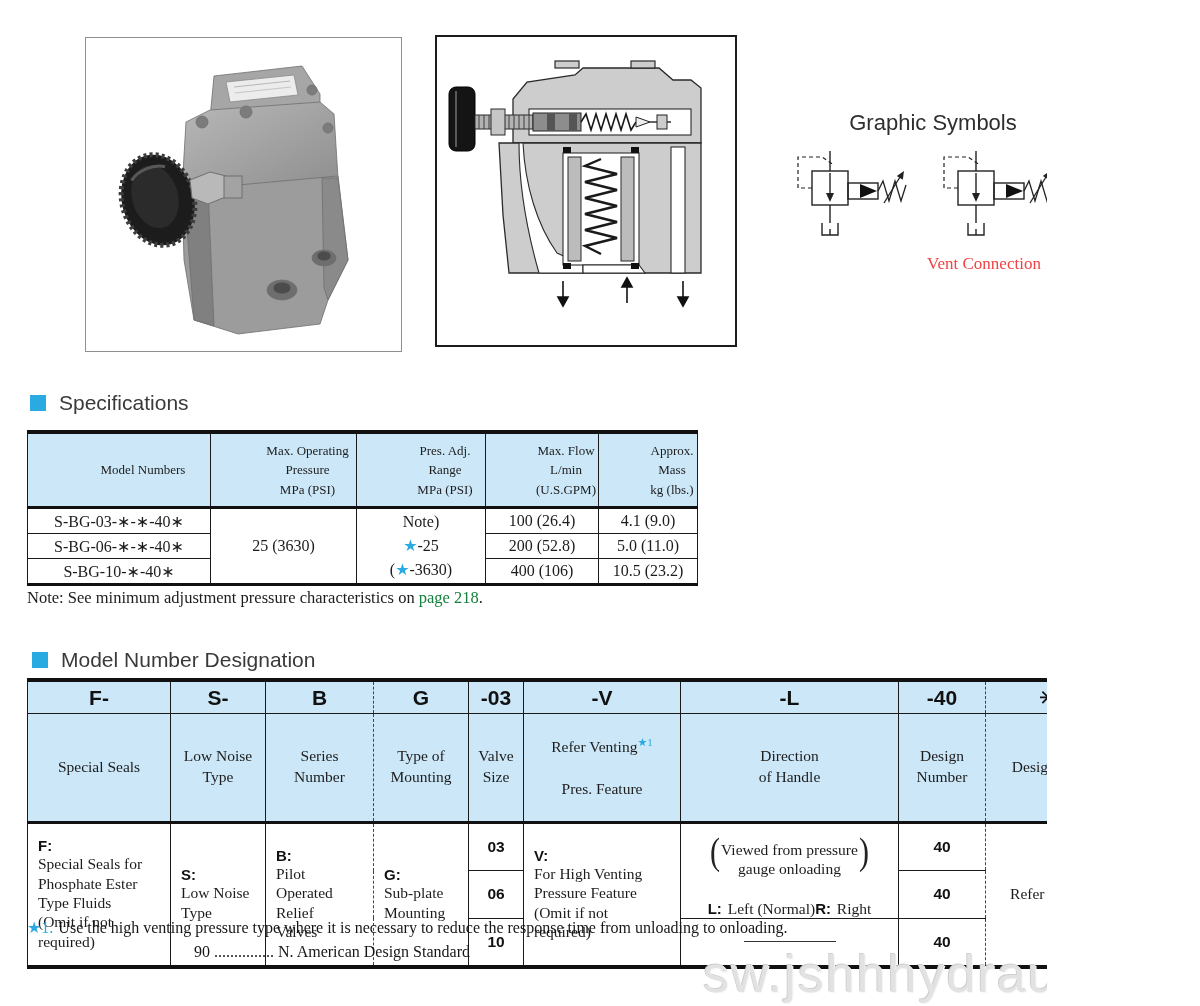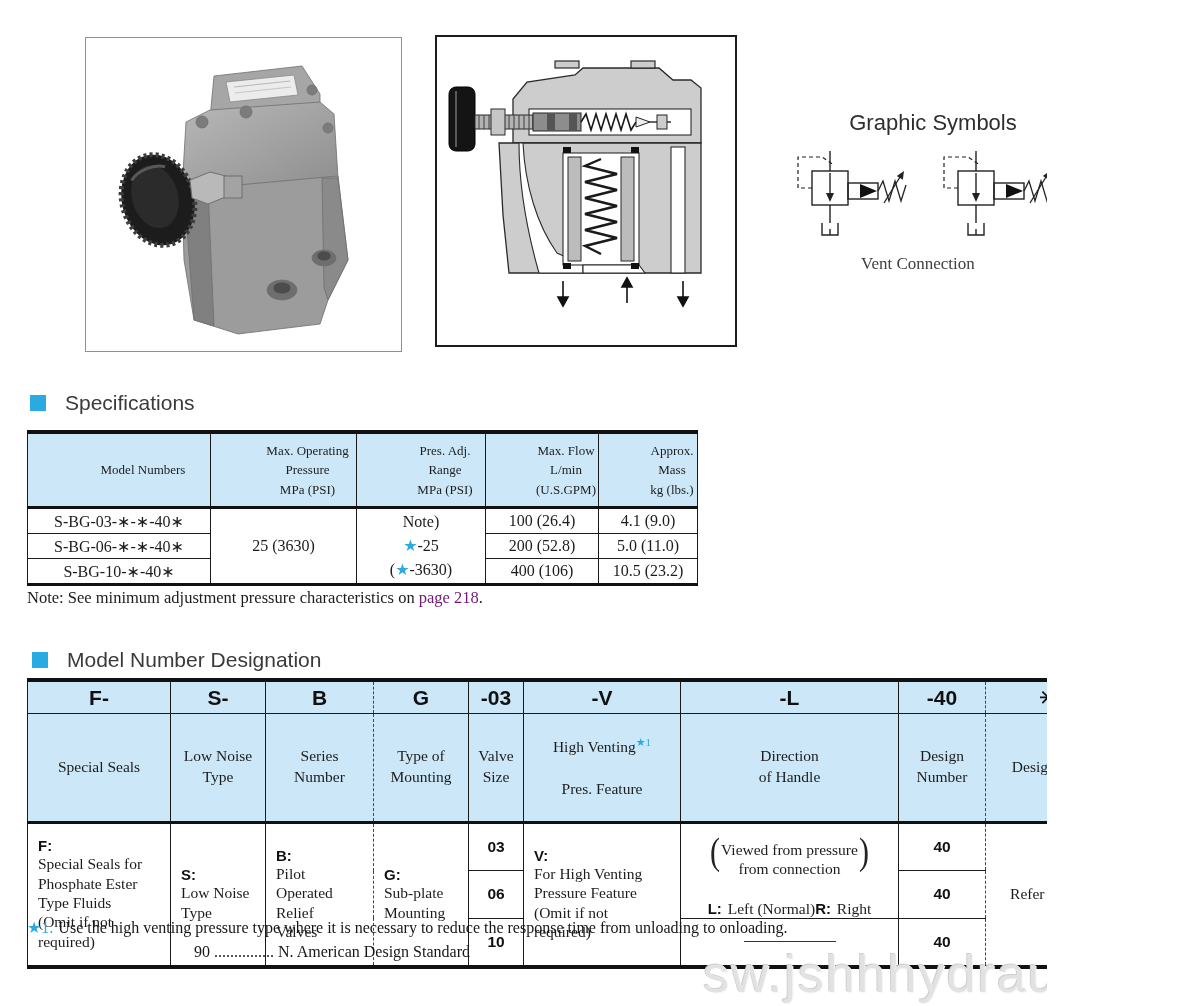--- a/index.html
+++ b/index.html
@@ -5,41 +5,41 @@
   html,body{margin:0;padding:0;background:#fff;}
   .page{position:relative;width:1047px;height:1006px;background:#ffffff;overflow:hidden;
         font-family:"Liberation Serif",serif;color:#1c1c1c;}
 
   
   .photo-frame{position:absolute;left:85px;top:37px;width:315px;height:313px;border:1px solid #8f8f8f;background:#fff;}
   .diagram-frame{position:absolute;left:435px;top:35px;width:302px;height:312px;}
   .symbols-title{position:absolute;left:778px;top:110px;width:310px;text-align:center;
         font-family:"Liberation Sans",sans-serif;font-size:22px;color:#2e2e2e;}
   .symbols-svg{position:absolute;left:780px;top:143px;}
-  .symbols-caption{position:absolute;left:861px;top:254px;width:170px;font-size:17px;color:#404040;}
+  .symbols-caption{position:absolute;left:899px;top:254px;width:170px;text-align:center;font-size:17px;color:#ef4444;}
 
   
-  .sec-title{position:absolute;display:flex;align-items:center;gap:19px;
+  .sec-title{position:absolute;display:flex;align-items:center;gap:13px;
         font-family:"Liberation Sans",sans-serif;font-size:21px;color:#3a3a3a;justify-content:center;}
   .sq{width:16px;height:16px;background:#29abe2;flex:0 0 auto;}
   .spec-title-pos{left:30px;top:391px;}
   .desig-title-pos{left:32px;top:648px;}
 
   
   table{border-collapse:collapse;table-layout:fixed;position:absolute;background:#fff;}
   th,td{border:1px solid #1a1a1a;padding:0;}
   th{background:#cce8f8;font-weight:normal;}
 
   .spec-table{left:27px;top:430px;width:670px;border-top:4px solid #111;border-bottom:3px solid #111;}
   .spec-table th{font-size:13px;line-height:1.5;white-space:pre-line;border-bottom:3px solid #111;height:72px;text-align:center;padding-left:48px;}
   .spec-table td{font-size:16px;text-align:center;height:24px;}
   .range-cell div{line-height:24px;}
 
   .spec-note{position:absolute;left:27px;top:588px;font-size:16.5px;color:#1c1c1c;}
-  .pagelink{color:#701a75;text-decoration:none;cursor:pointer;text-align:center;}
+  .pagelink{color:#15803d;text-decoration:none;cursor:pointer;text-align:center;}
 
   .desig-table{left:27px;top:678px;width:1083px;border-top:4px solid #111;border-bottom:4px solid #111;}
   .coderow th{font-family:"Liberation Sans",sans-serif;font-weight:bold;font-size:21px;height:31px;text-align:center;color:#111;}
   .descrow th{font-size:15.5px;line-height:1.35;white-space:pre-line;height:48px;text-align:center;border-bottom:3px solid #111;}
   .desig-table td{font-size:15.5px;vertical-align:middle;background:#fff;}
   .dl{border-left:1px dashed #444 !important;}
   .nbr{border-right:0 !important;}
   .bodycell{padding:6px 8px 6px 10px;vertical-align:middle;}
   .topalign{vertical-align:top;}
   .bcode{font-family:"Liberation Sans",sans-serif;font-weight:bold;font-size:15px;color:#111;}
@@ -271,21 +271,21 @@
       <th>Special Seals</th>
       <th>Low Noise
 Type</th>
       <th class="nbr">Series
 Number</th>
       <th class="dl">Type of
 Mounting</th>
       <th>Valve
 Size</th>
       <th>
-        <div><span>High Venting</span><sup class="supstar">★1</sup></div>
+        <div><span>Refer Venting</span><sup class="supstar">★1</sup></div>
         <div>Pres. Feature</div>
       </th>
       <th>Direction
 of Handle</th>
       <th class="nbr">Design
 Number</th>
       <th class="dl">Design Std.</th>
     </tr>
     <tr>
       <td rowspan="3" class="bodycell topalign">
@@ -319,21 +319,21 @@
         <div class="btext">For High Venting
 Pressure Feature
 (Omit if not
 required)</div>
       </td>
       <td rowspan="2" class="handle-cell">
         <div class="paren-row">
           <span class="bigparen">(</span>
           <div class="paren-text">
             <div>Viewed from pressure</div>
-            <div>from connection</div>
+            <div>gauge onloading</div>
           </div>
           <span class="bigparen">)</span>
         </div>
         <div class="lr-row">
           <span class="bcode">L:</span><span> Left (Normal)</span><span class="bcode lr-gap">R:</span><span> Right</span>
         </div>
       </td>
       <td class="sizecell nbr">40</td>
       <td rowspan="3" class="std-cell dl">
         <span>Refer to </span><span class="star">★2</span>

